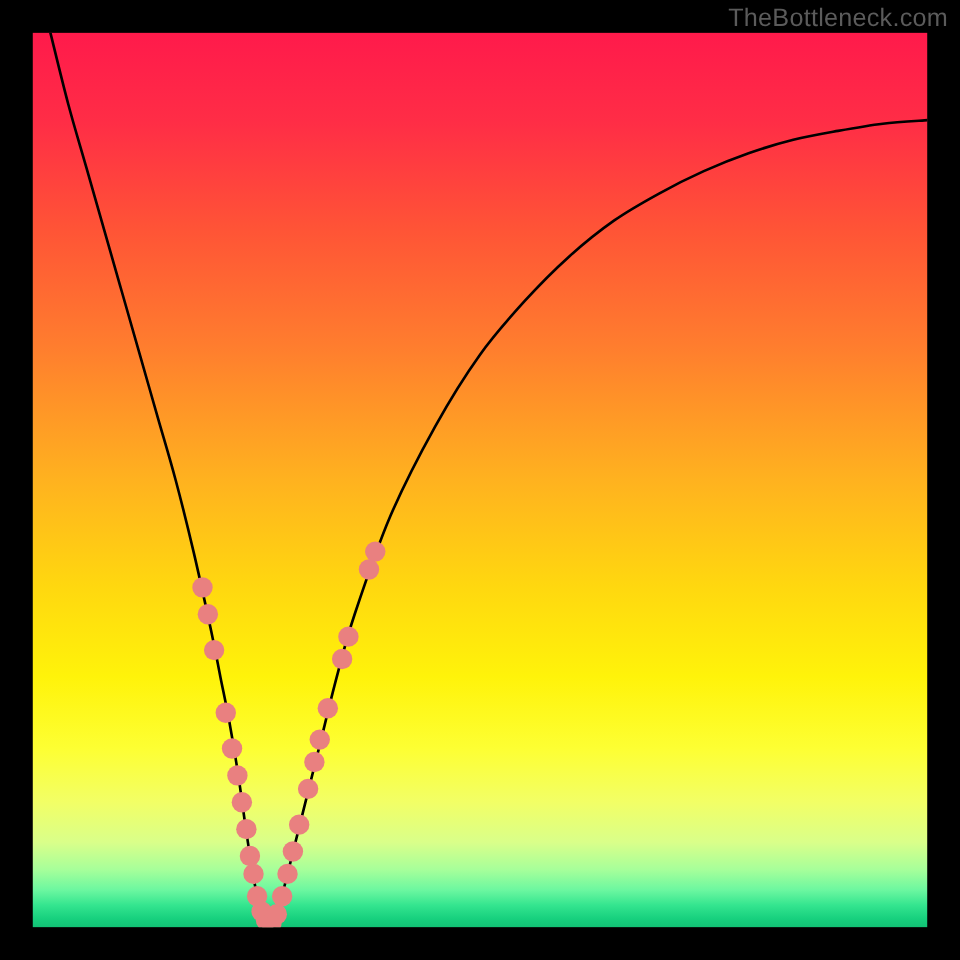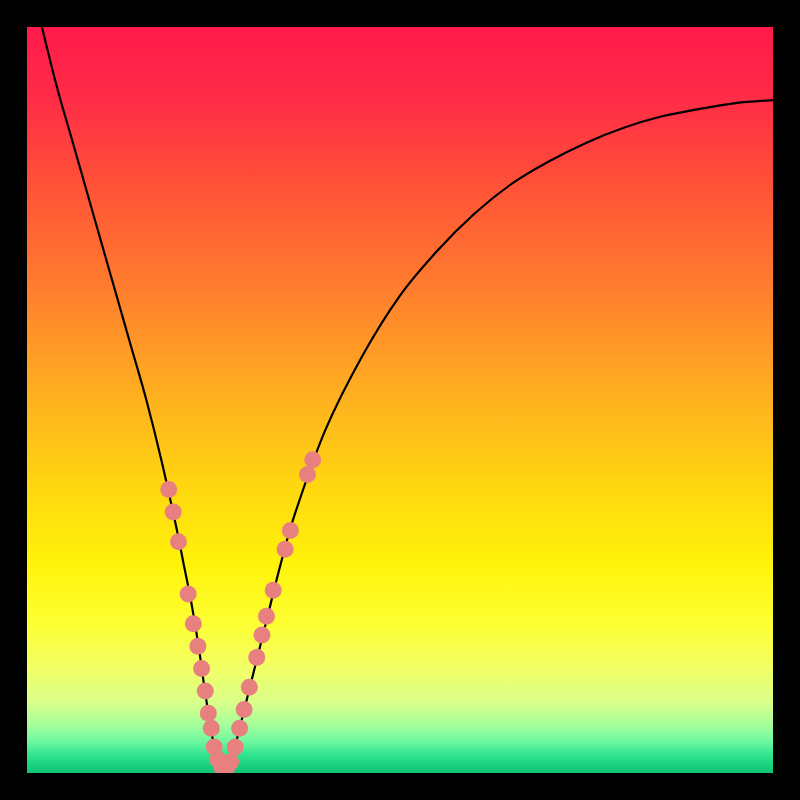--- a/index.html
+++ b/index.html
@@ -87,13 +87,14 @@
           <circle cx="234.99" cy="607.99" r="8.5" fill="#e98080" stroke="#c96a6a" stroke-width="0"></circle>
           <circle cx="239.466" cy="589.34" r="8.5" fill="#e98080" stroke="#c96a6a" stroke-width="0"></circle>
           <circle cx="246.18" cy="563.23" r="8.5" fill="#e98080" stroke="#c96a6a" stroke-width="0"></circle>
           <circle cx="258.11600000000004" cy="522.2" r="8.5" fill="#e98080" stroke="#c96a6a" stroke-width="0"></circle>
           <circle cx="263.33799999999997" cy="503.54999999999995" r="8.5" fill="#e98080" stroke="#c96a6a" stroke-width="0"></circle>
           <circle cx="280.496" cy="447.59999999999997" r="8.5" fill="#e98080" stroke="#c96a6a" stroke-width="0"></circle>
           <circle cx="285.71799999999996" cy="432.68" r="8.5" fill="#e98080" stroke="#c96a6a" stroke-width="0"></circle>
         </g>
     </svg>
   </div>
+  <div class="watermark">TheBottleneck.com</div>
 </div>
 
 </body></html>

